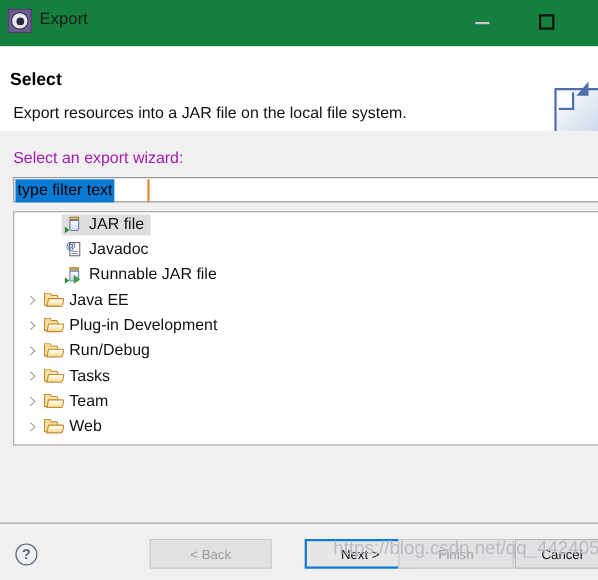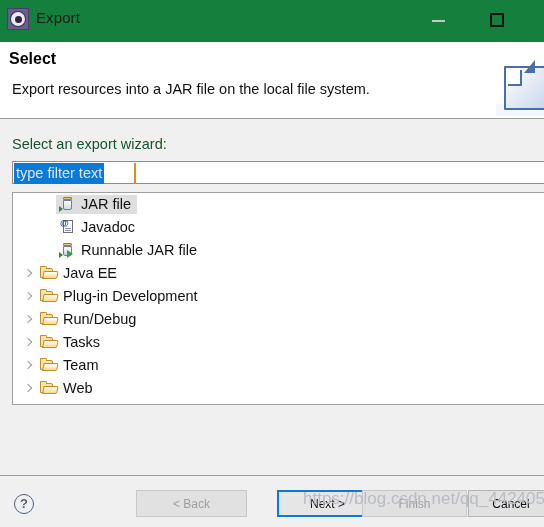--- a/index.html
+++ b/index.html
@@ -49,21 +49,21 @@
     position: absolute; left: 12px; top: 20px; width: 13px; height: 2px;
     background: #c8c8c8;
   }
   #btn-max .glyph {
     position: absolute; left: 12px; top: 13px; width: 14px; height: 14px;
     border: 2px solid #101010; box-sizing: border-box;
   }
 
   
   #header {
-    position: absolute; left: 0; top: 42px; width: 544px; height: 77px;
+    position: absolute; left: 0; top: 56px; width: 544px; height: 77px;
     background: #ffffff;
     border-bottom: 1px solid #9a9a9a;
     box-sizing: border-box;
   }
   #page-title {
     position: absolute; left: 9px; top: 8px;
     font-size: 16px; font-weight: bold; color: #000000;
   }
   #page-desc {
     position: absolute; left: 12px; top: 39px;
@@ -96,35 +96,35 @@
     background: #f3f6fb;
   }
 
   
   #body-area {
     position: absolute; left: 0; top: 119px; width: 544px; height: 356px;
     background: #f0f0f0;
   }
   #wizard-label {
     position: absolute; left: 12px; top: 17px;
-    font-size: 14.5px; color: #14532d;
+    font-size: 14.5px; color: #a21caf;
   }
 
   #filter-box {
     position: absolute; left: 12px; top: 42px; width: 536px; height: 23px;
     background: #ffffff;
     border: 1px solid #8d8d8d;
     box-sizing: border-box;
   }
   #filter-value {
     position: absolute; left: 1px; top: 1px;
     height: 21px; line-height: 21px;
     padding: 0 2px 0 2px;
     background: #0a7ad4;
-    color: #e5e5e5;
+    color: #000000;
     font-size: 14.5px;
     white-space: pre;
   }
   #filter-caret {
     position: absolute; left: 121px; top: 1px; width: 2px; height: 21px;
     background: #e08a2e;
   }
 
   #tree-panel {
     position: absolute; left: 12px; top: 73px; width: 536px; height: 213px;

